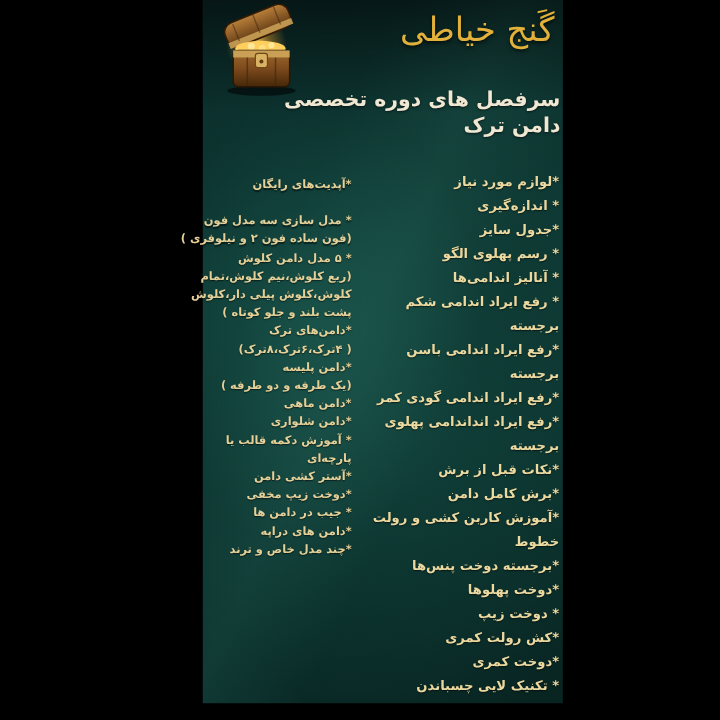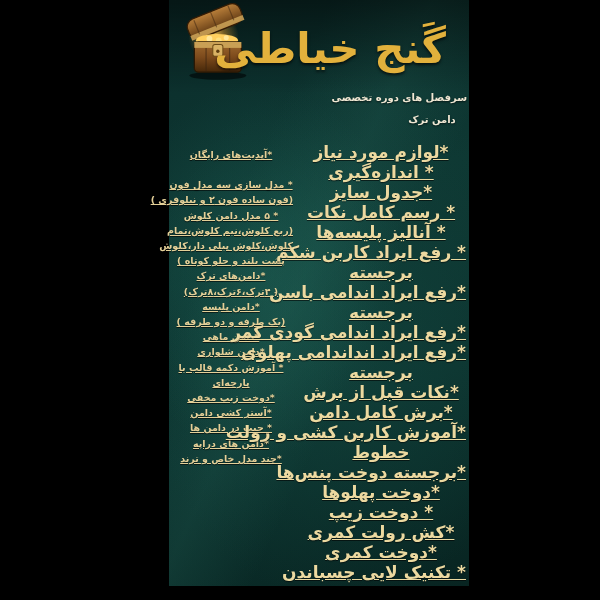--- a/index.html
+++ b/index.html
@@ -7,32 +7,32 @@
          font-family:"DejaVu Sans", sans-serif;}
   .card{position:absolute;left:169px;top:0;width:300px;height:586px;
         background:
           linear-gradient(180deg, rgba(0,0,0,.5) 0%, rgba(0,0,0,0) 16%),
           linear-gradient(115deg, rgba(0,0,0,0) 28%, rgba(52,128,112,.16) 46%, rgba(0,0,0,0) 62%),
           radial-gradient(200px 260px ellipse at 30% 46%, rgba(32,104,92,.40), rgba(32,104,92,0) 72%),
           radial-gradient(260px 340px ellipse at 58% 58%, rgba(20,72,64,.55), rgba(20,72,64,0) 78%),
           linear-gradient(160deg, #0b2d2b 0%, #0e3833 38%, #0c332f 68%, #082421 100%);
         box-shadow:0 0 18px rgba(0,0,0,.9);}
   .chest{position:absolute;left:6px;top:3px;width:84px;height:78px;}
-  .title{position:absolute;right:7px;top:8px;margin:16px;direction:rtl;white-space:nowrap;
-         font-size:42px;font-weight:bold;color:#e2b13c;letter-spacing:1px;
+  .title{position:absolute;right:7px;top:8px;margin:0;direction:rtl;white-space:nowrap;
+         font-size:28px;font-weight:normal;color:#e2b13c;letter-spacing:1px;
          text-shadow:0 2px 3px rgba(0,0,0,.65);}
-  .subtitle{position:absolute;right:2px;top:87px;direction:rtl;text-align:right;
-            color:#f1e8d4;font-weight:bold;font-size:10px;line-height:22px;
+  .subtitle{position:absolute;right:2px;top:72px;direction:rtl;text-align:right;
+            color:#f1e8d4;font-weight:bold;font-size:17px;line-height:22px;
             text-shadow:0 1px 2px rgba(0,0,0,.6);}
   .subtitle .sub2{margin-left:0;text-align:center;display:inline-block;
                   width:auto;min-width:70px;}
   .subtitle .sub1{white-space:nowrap;}
-  .col{position:absolute;direction:rtl;text-align:center;font-weight:bold;
-       text-shadow:0 1px 1px rgba(0,0,0,.55);text-decoration:underline;}
-  .col-right{right:3px;top:142px;width:170px;font-size:17px;line-height:20px;color:#ecd9a0;}
+  .col{position:absolute;direction:rtl;text-align:right;font-weight:bold;
+       text-shadow:0 1px 1px rgba(0,0,0,.55);}
+  .col-right{right:3px;top:142px;width:170px;font-size:11px;line-height:20px;color:#ecd9a0;}
   .col-left{left:0;top:147px;width:124px;font-size:9.5px;line-height:15.2px;color:#e4d098;}
   .item-right,.item-left{white-space:nowrap;}
   .col-left .item-left:first-child{margin-bottom:15px;}
 </style>
 </head>
 <body>
 
 <div class="stage">
   <div class="card">
 
@@ -89,34 +89,34 @@
         <div class="item-left">کلوش،کلوش پیلی دار،کلوش</div>
         <div class="item-left">پشت بلند و جلو کوتاه )</div>
         <div class="item-left">*دامن‌های ترک</div>
         <div class="item-left">( ۴ترک،۶ترک،۸ترک)</div>
         <div class="item-left">*دامن پلیسه</div>
         <div class="item-left">(یک طرفه و دو طرفه )</div>
         <div class="item-left">*دامن ماهی</div>
         <div class="item-left">*دامن شلواری</div>
         <div class="item-left">* آموزش دکمه قالب یا</div>
         <div class="item-left">پارچه‌ای</div>
+        <div class="item-left">*آستر کشی دامن</div>
         <div class="item-left">*دوخت زیپ مخفی</div>
-        <div class="item-left">*آستر کشی دامن</div>
         <div class="item-left">* جیب در دامن ها</div>
         <div class="item-left">*دامن های دراپه</div>
         <div class="item-left">*چند مدل خاص و ترند</div>
       </div>
 
     <div class="col col-right">
         <div class="item-right">*لوازم مورد نیاز</div>
         <div class="item-right">* اندازه‌گیری</div>
         <div class="item-right">*جدول سایز</div>
-        <div class="item-right">* رسم کامل نکات</div>
-        <div class="item-right">* آنالیز پلیسه‌ها</div>
-        <div class="item-right">* رفع ایراد کاربن شکم</div>
+        <div class="item-right">* رسم پهلوی الگو</div>
+        <div class="item-right">* آنالیز اندامی‌ها</div>
+        <div class="item-right">* رفع ایراد اندامی شکم</div>
         <div class="item-right">برجسته</div>
         <div class="item-right">*رفع ایراد اندامی باسن</div>
         <div class="item-right">برجسته</div>
         <div class="item-right">*رفع ایراد اندامی گودی کمر</div>
         <div class="item-right">*رفع ایراد انداندامی پهلوی</div>
         <div class="item-right">برجسته</div>
         <div class="item-right">*نکات قبل از برش</div>
         <div class="item-right">*برش کامل دامن</div>
         <div class="item-right">*آموزش کاربن کشی و رولت</div>
         <div class="item-right">خطوط</div>

